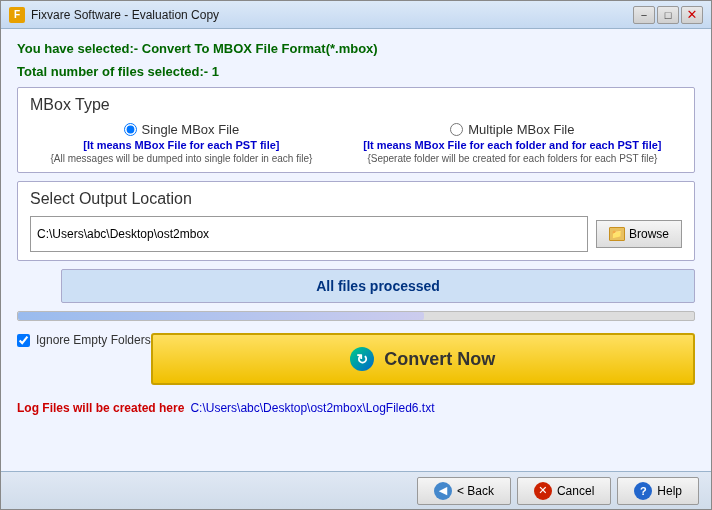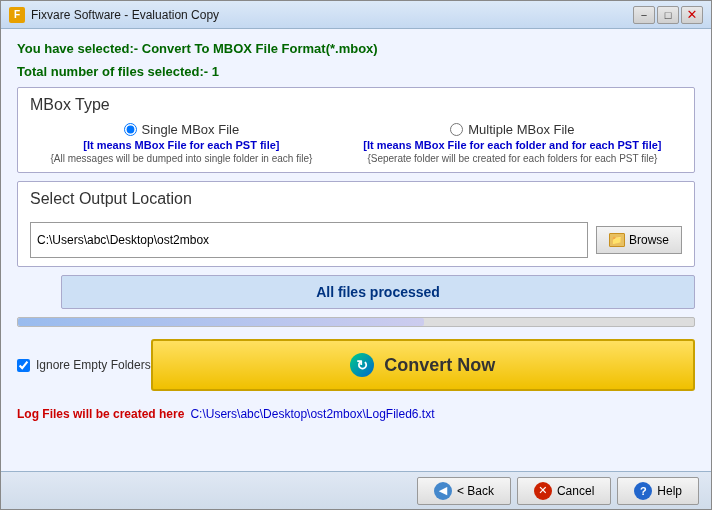--- a/index.html
+++ b/index.html
@@ -120,21 +120,21 @@
       text-align: center;
     }
     .radio-subdesc {
       font-size: 10px;
       color: #555;
       text-align: center;
     }
     .output-section {
       display: flex;
       flex-direction: column;
-      gap: 6px;
+      gap: 0;
       border: 1px solid #aac;
       background: white;
       padding: 8px 12px;
       border-radius: 2px;
     }
     .output-row {
       display: flex;
       align-items: center;
       gap: 8px;
     }
@@ -186,21 +186,21 @@
       border-radius: 2px;
     }
     .progress-bar-fill {
       height: 100%;
       background: linear-gradient(to right, #99bbee, #cce);
       width: 60%;
       border-radius: 2px;
     }
     .actions-row {
       display: flex;
-      align-items: center;
+      align-items: flex-start;
       padding: 4px 0;
     }
     .checkbox-row {
       display: flex;
       align-items: center;
       gap: 6px;
     }
     .checkbox-label {
       font-size: 12px;
       color: #333;

